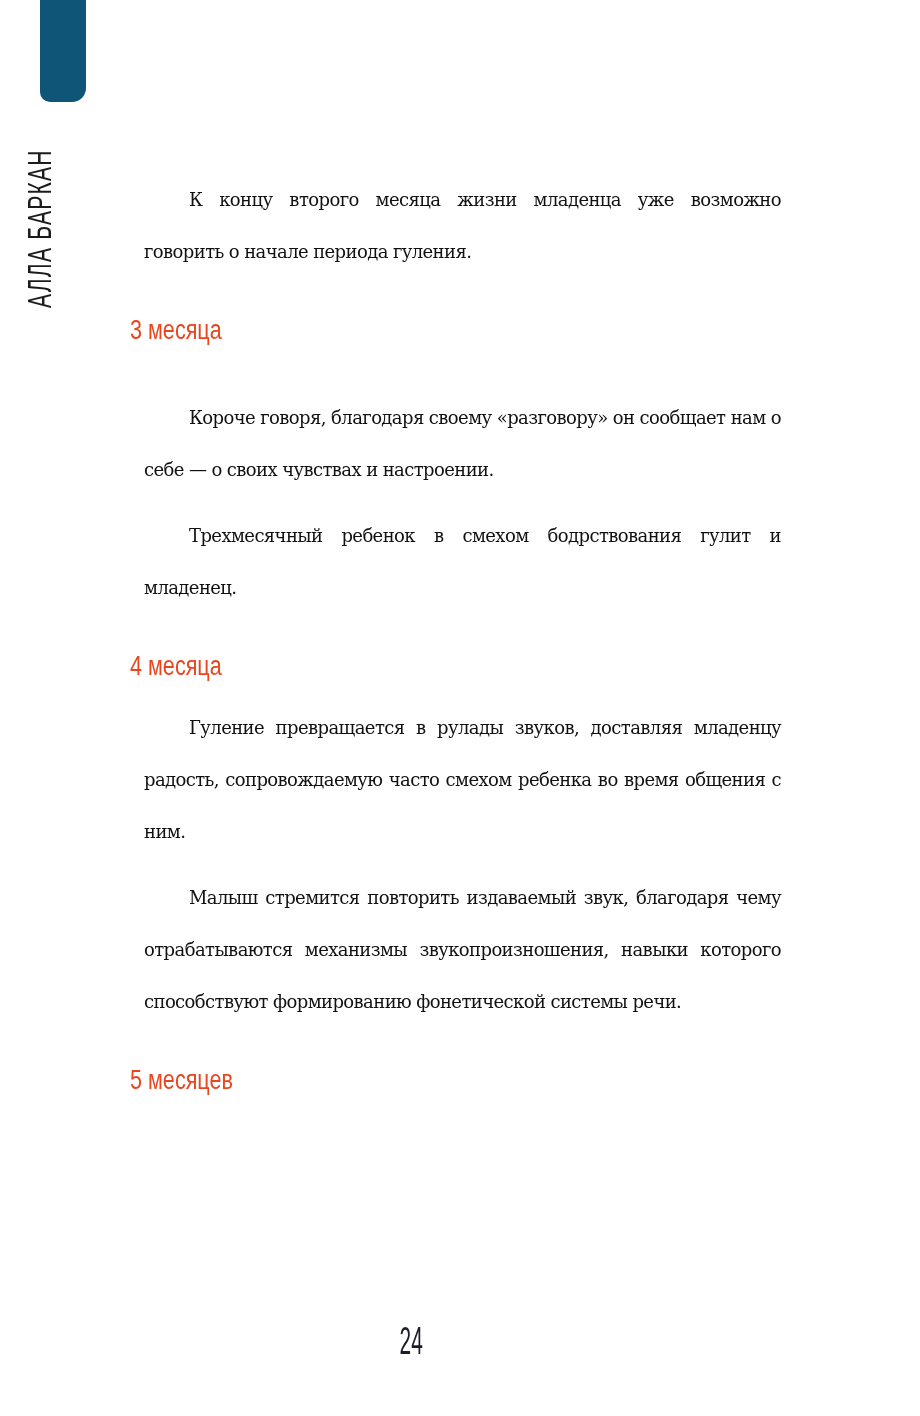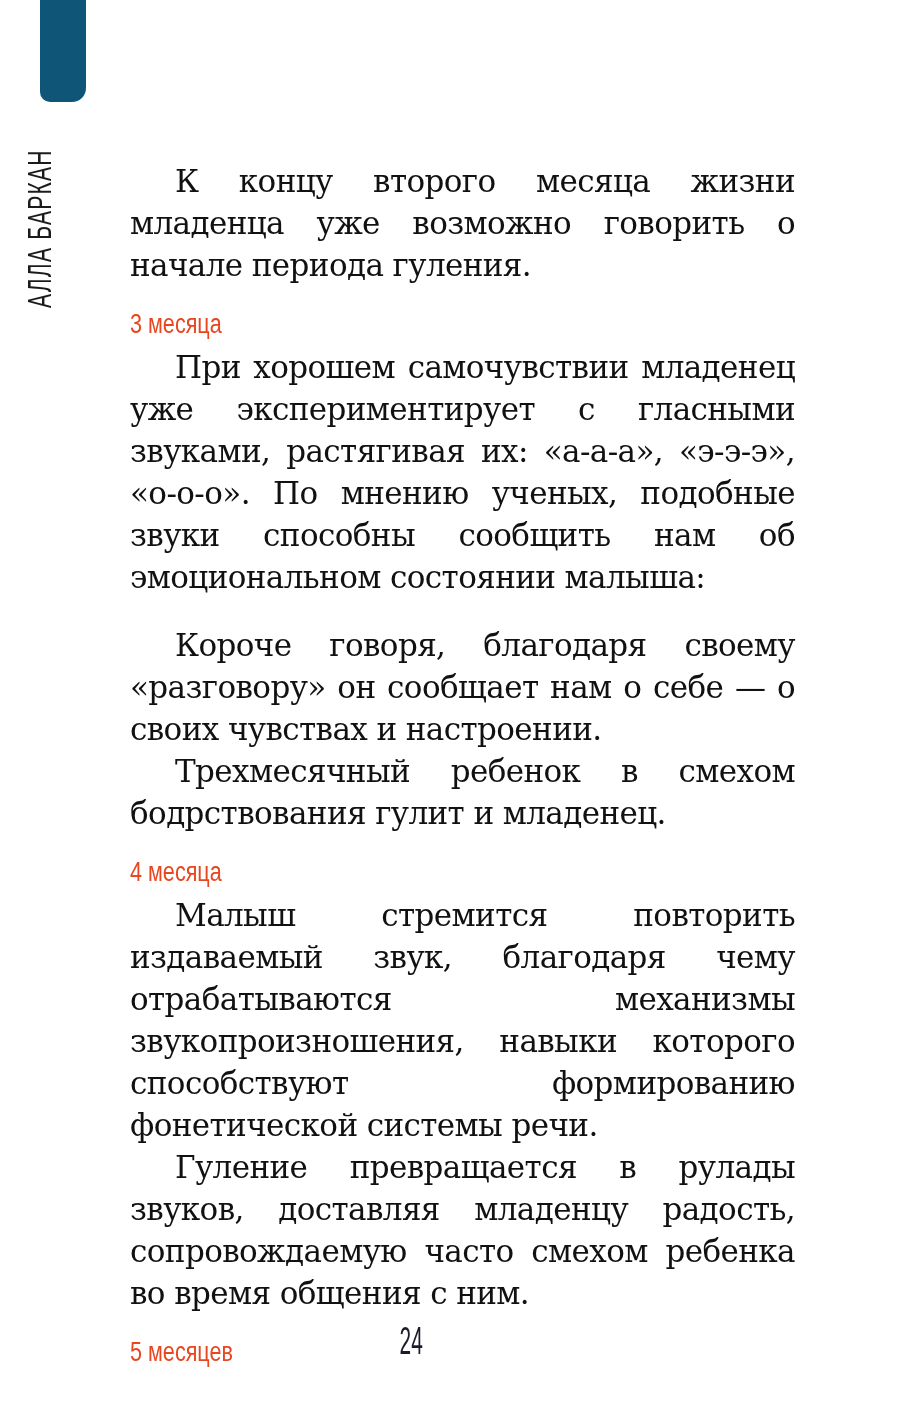--- a/index.html
+++ b/index.html
@@ -20,22 +20,22 @@
     font-size: 34px; letter-spacing: 2px; color: #1b1b1b;
     transform: rotate(-90deg) scaleX(0.62);
     white-space: nowrap;
     width: 240px;
   }
   .content {
     position: absolute; left: 130px; top: 160px; width: 665px;
     font-family: "DejaVu Serif", serif;
   }
   .p {
-    font-size: 31px; line-height: 42px; text-align: justify;
-    text-align-last: left; margin: 0;
+    font-size: 18px; line-height: 52px; text-align: justify;
+    text-align-last: left; margin: 14px;
     letter-spacing: -0.6px;
   }
   .p.indent { text-indent: 45px; }
   .p b { font-weight: normal; }
   .heading {
     font-family: "Liberation Sans", sans-serif;
     color: #e8461e; font-size: 27px;
     transform: scaleX(0.8); transform-origin: left center;
     margin: 0; height: 36px; line-height: 36px;
   }
@@ -63,32 +63,31 @@
 
 <div class="tab"></div>
 <div class="author">АЛЛА БАРКАН</div>
 
 <div class="content">
   <p class="p indent">К концу второго месяца жизни младенца уже возможно говорить о начале периода гуления.</p>
 
   <div style="height:20px"></div>
   <p class="heading">3 месяца</p>
   <div style="height:4px"></div>
-  <p class="p indent">При хорошем самочувствии младенец уже экспериментирует с гласными звуками, растягивая их: «а-а-а», «э-э-э», «о-о-о». По мнению ученых, подобные звуки способны сообщить нам об эмоциональном состоянии малыша:</p>
   <div style="height:12px"></div>
   <ul class="list">
   </ul>
   <div style="height:14px"></div>
   <p class="p indent">Короче говоря, благодаря своему «разговору» он сообщает нам о себе — о своих чувствах и настроении.</p>
   <p class="p indent"><span>Трехмесячный ребенок в смехом бодрствования </span><b>гулит</b><span> и младенец.</span></p>
 
   <div style="height:20px"></div>
   <p class="heading">4 месяца</p>
   <div style="height:4px"></div>
+  <p class="p indent">Гуление превращается в рулады звуков, доставляя младенцу радость, сопровождаемую часто смехом ребенка во время общения с ним.</p>
   <p class="p indent"><span>Малыш стремится повторить издаваемый звук, благодаря чему отрабатываются механизмы звукопроизношения, навыки которого способствуют </span><b>формированию фонетической системы речи</b><span>.</span></p>
-  <p class="p indent">Гуление превращается в рулады звуков, доставляя младенцу радость, сопровождаемую часто смехом ребенка во время общения с ним.</p>
 
   <div style="height:20px"></div>
   <p class="heading">5 месяцев</p>
   <div style="height:4px"></div>
 </div>
 
 <div class="pagenum"><span>24</span></div>
 
 </body></html>

